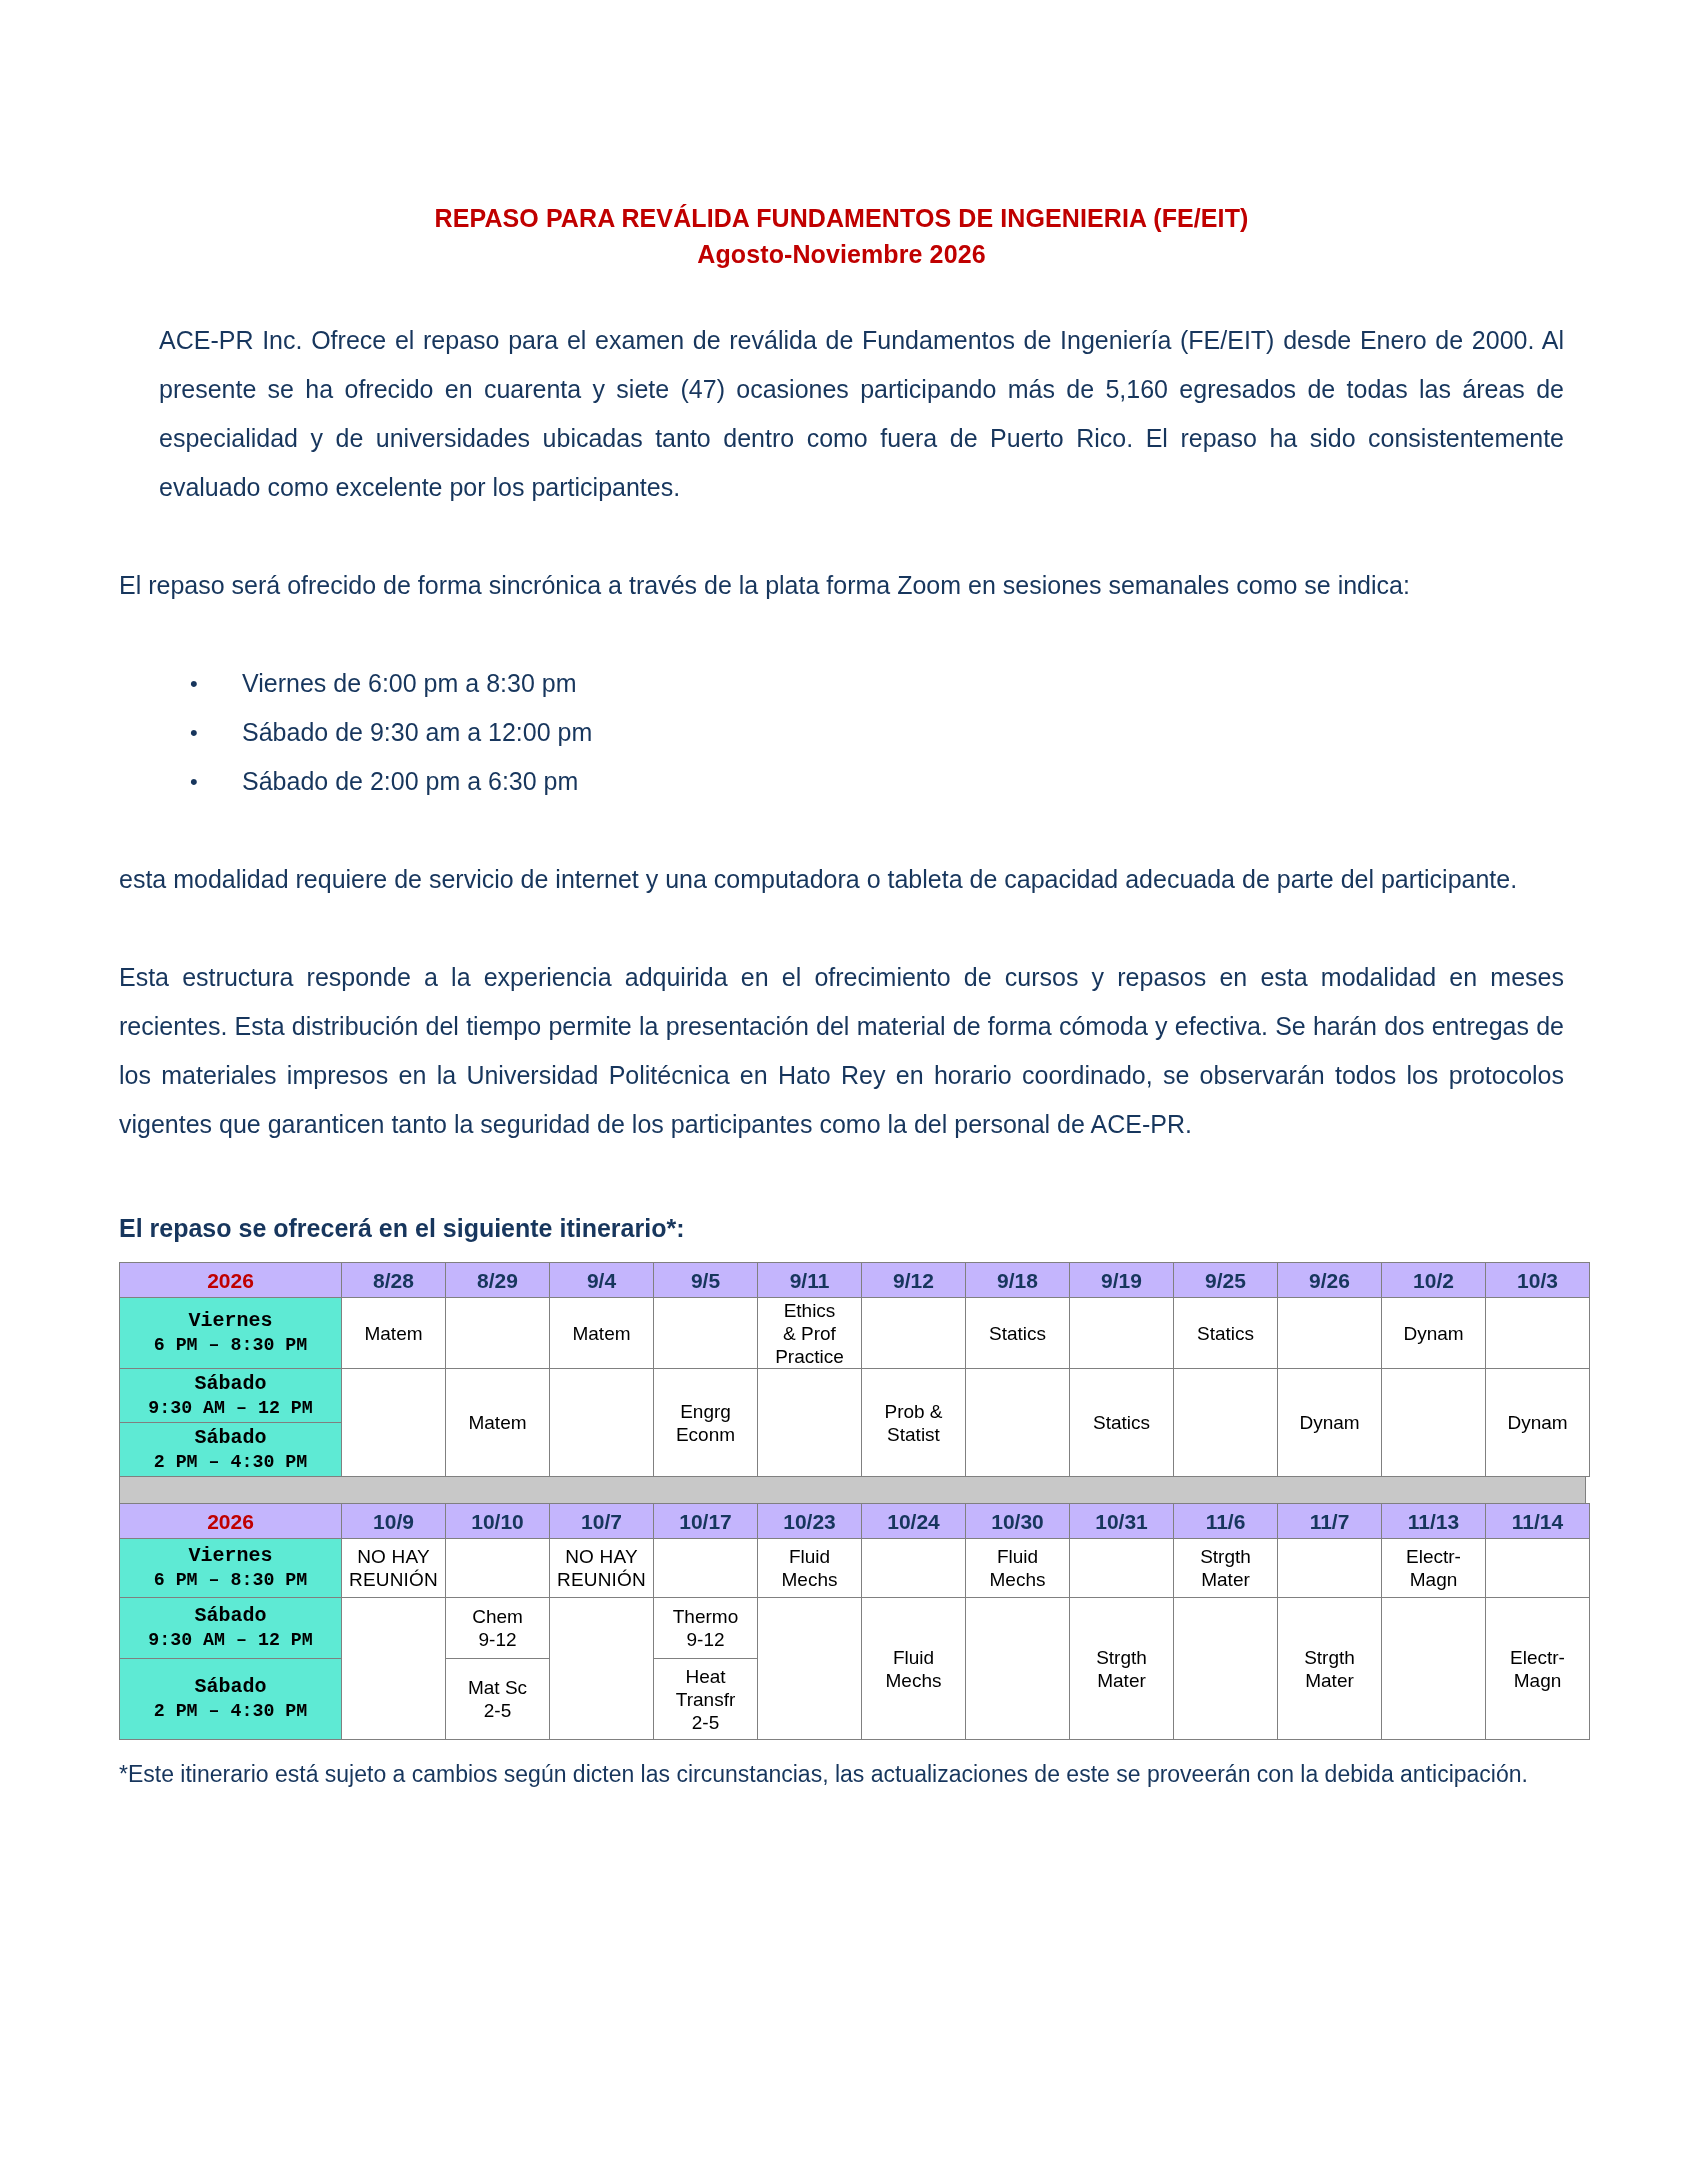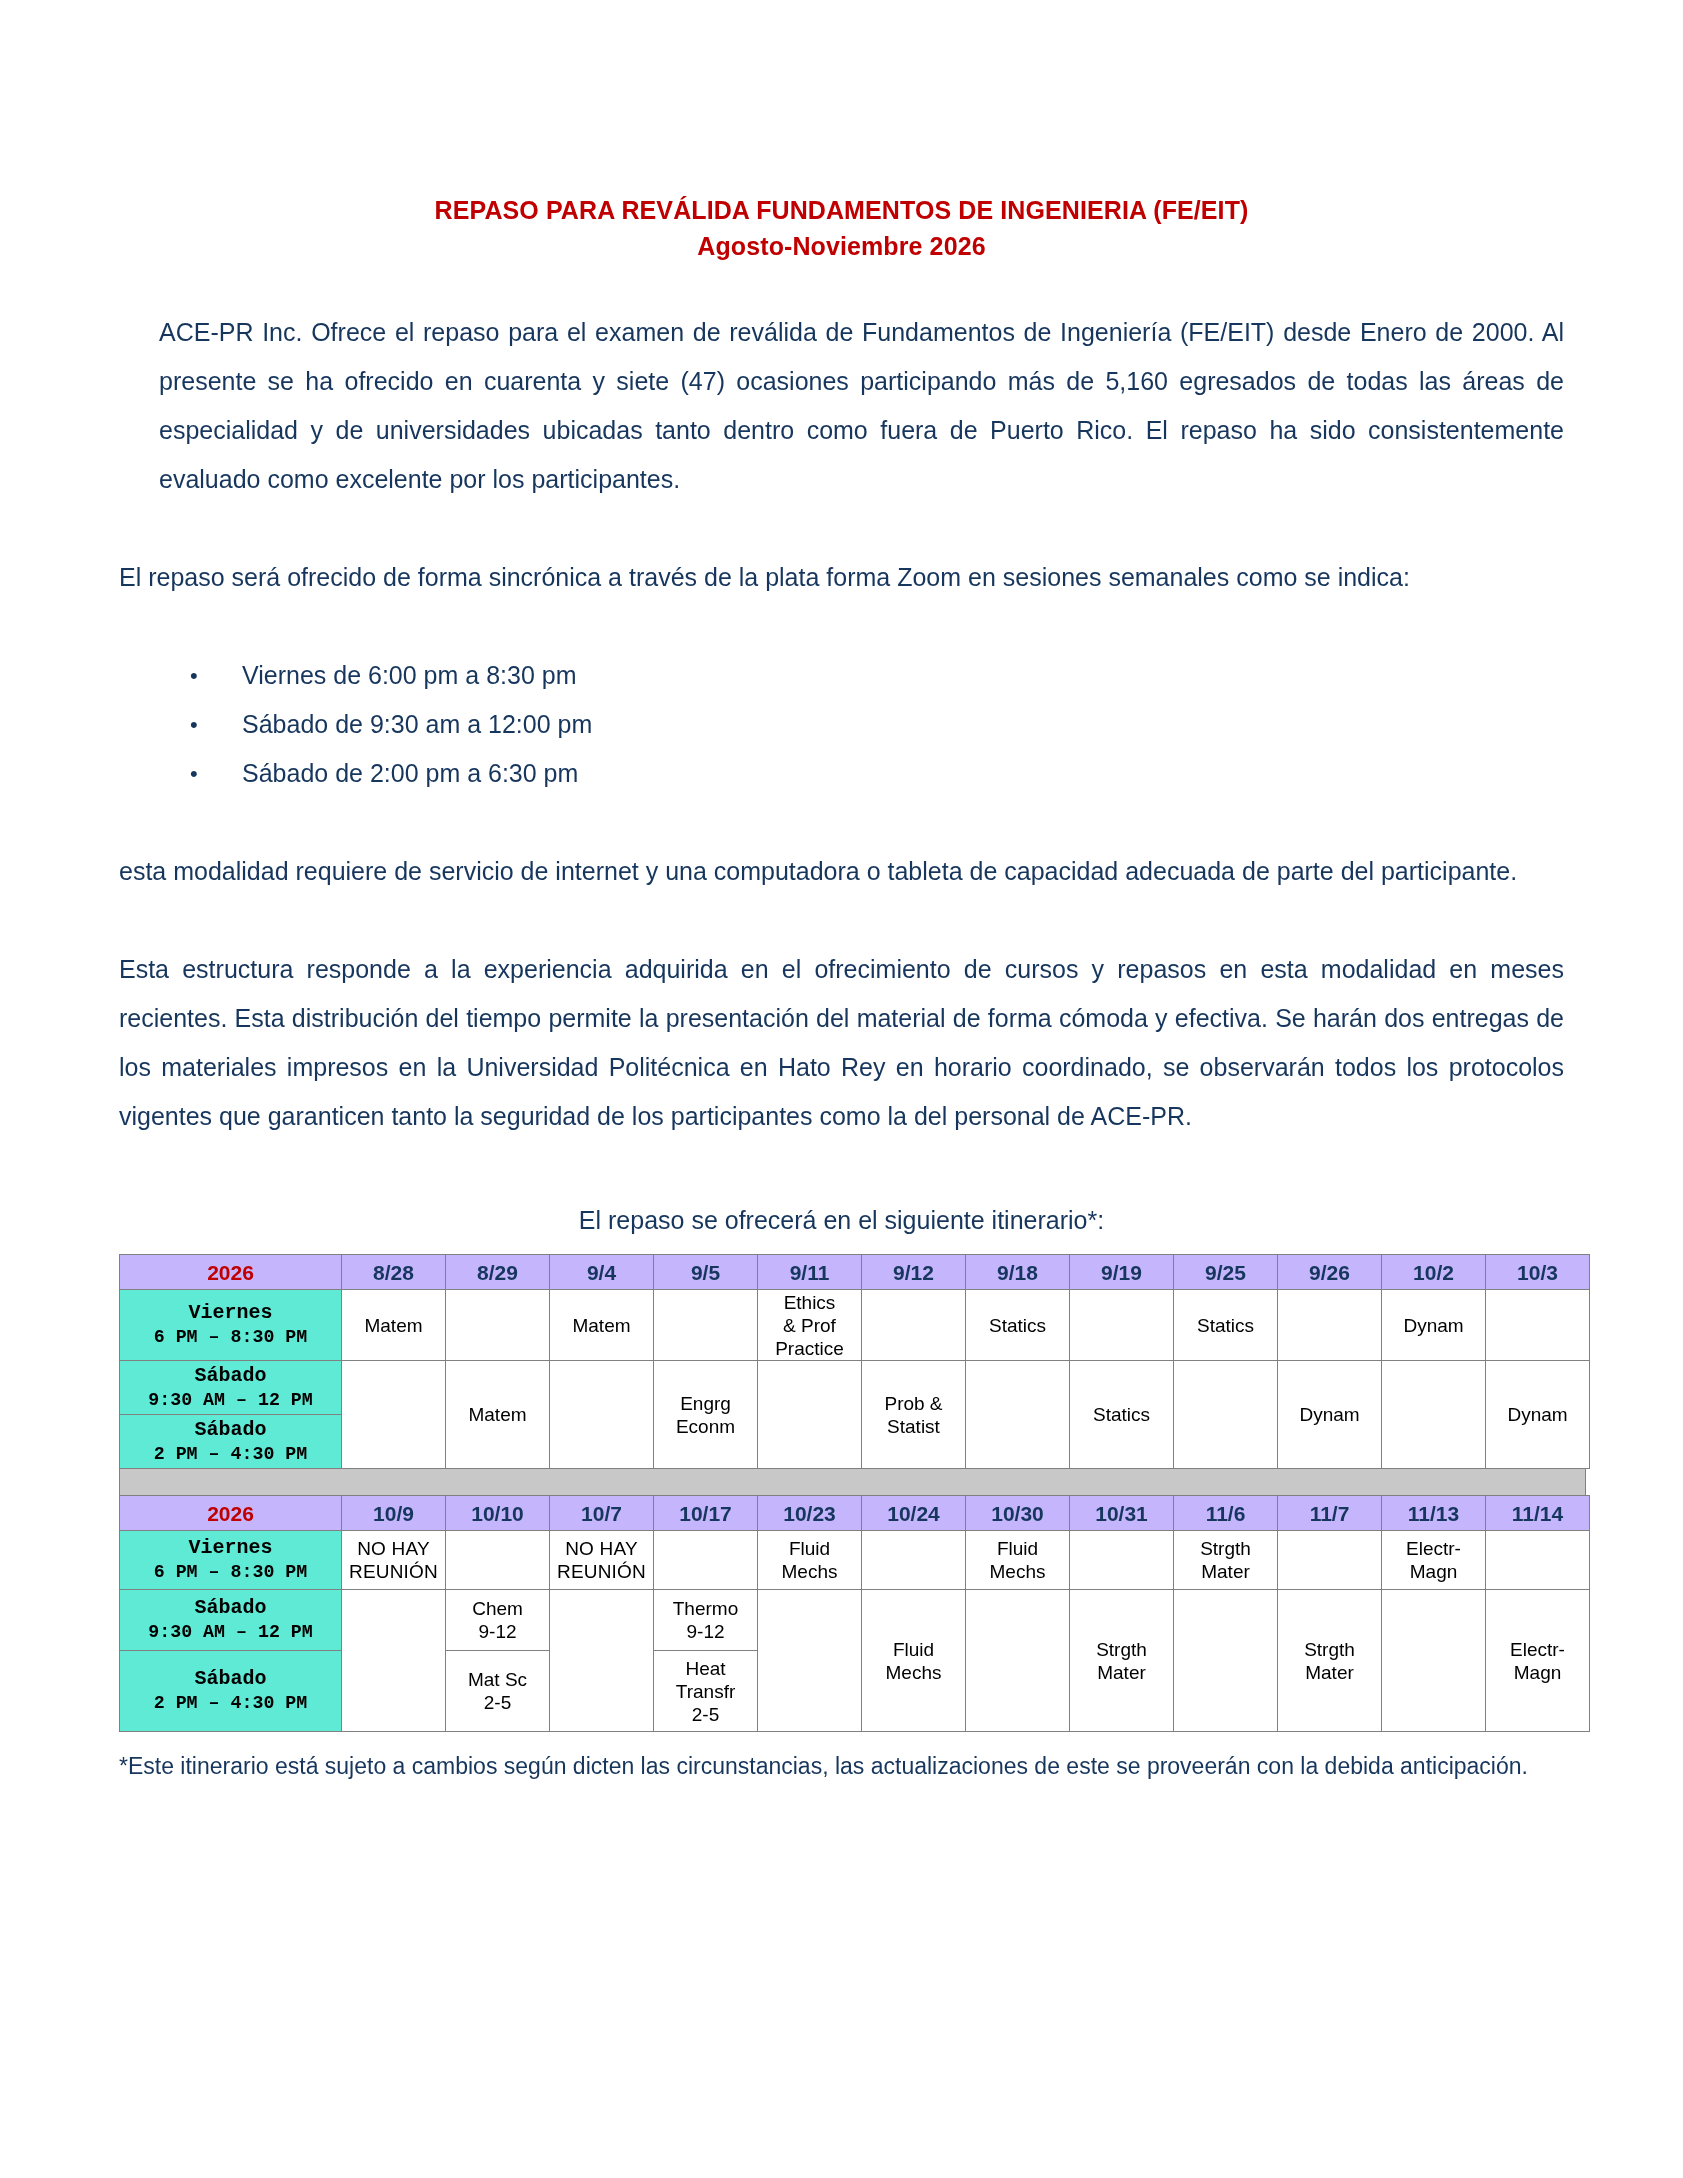--- a/index.html
+++ b/index.html
@@ -12,21 +12,21 @@
     height: 2178px;
     font-family: "Liberation Sans", sans-serif;
     color: #17365d;
     overflow: hidden;
   }
   .page {
     width: 1683px;
     height: 2178px;
     position: relative;
     box-sizing: border-box;
-    padding: 8px 119px;
+    padding: 16px 119px;
   }
 
   
   .title-block {
     text-align: center;
     padding-top: 184px;
   }
   .title-line {
     color: #c00000;
     font-weight: bold;
@@ -37,21 +37,21 @@
 
   
   .para {
     font-size: 25px;
     line-height: 49px;
     text-align: justify;
     margin: 0;
     color: #17365d;
   }
   .para.first { margin-top: 44px; margin-left: 40px; }
-  .para.nojust { text-align: center; }
+  .para.nojust { text-align: left; font-weight: bold; }
   .spacer-line { height: 49px; }
 
   
   ul.bullets {
     margin: 0;
     padding: 0;
     list-style: none;
   }
   ul.bullets li {
     font-size: 25px;

